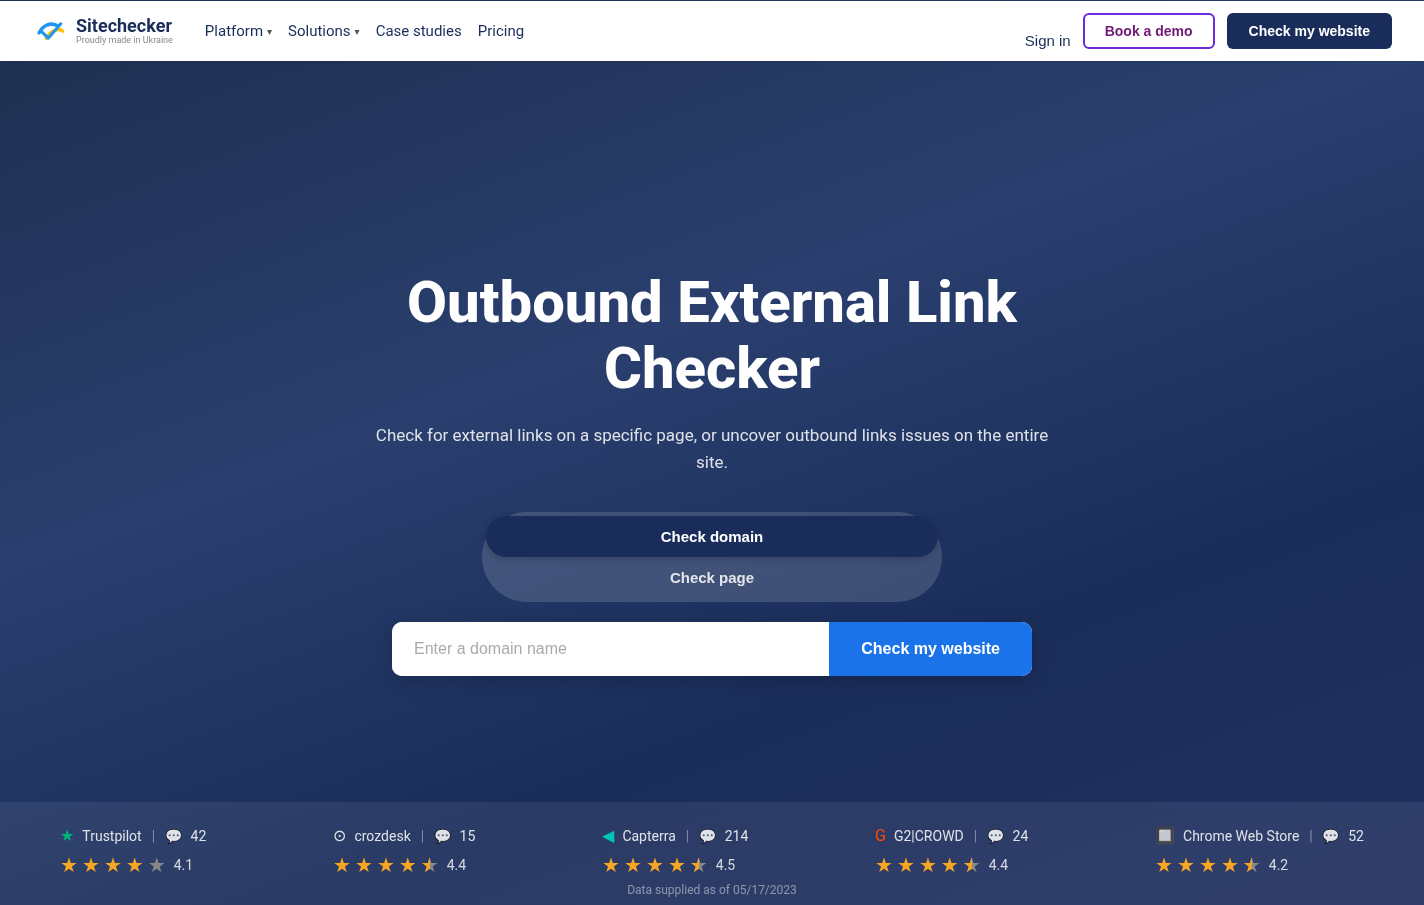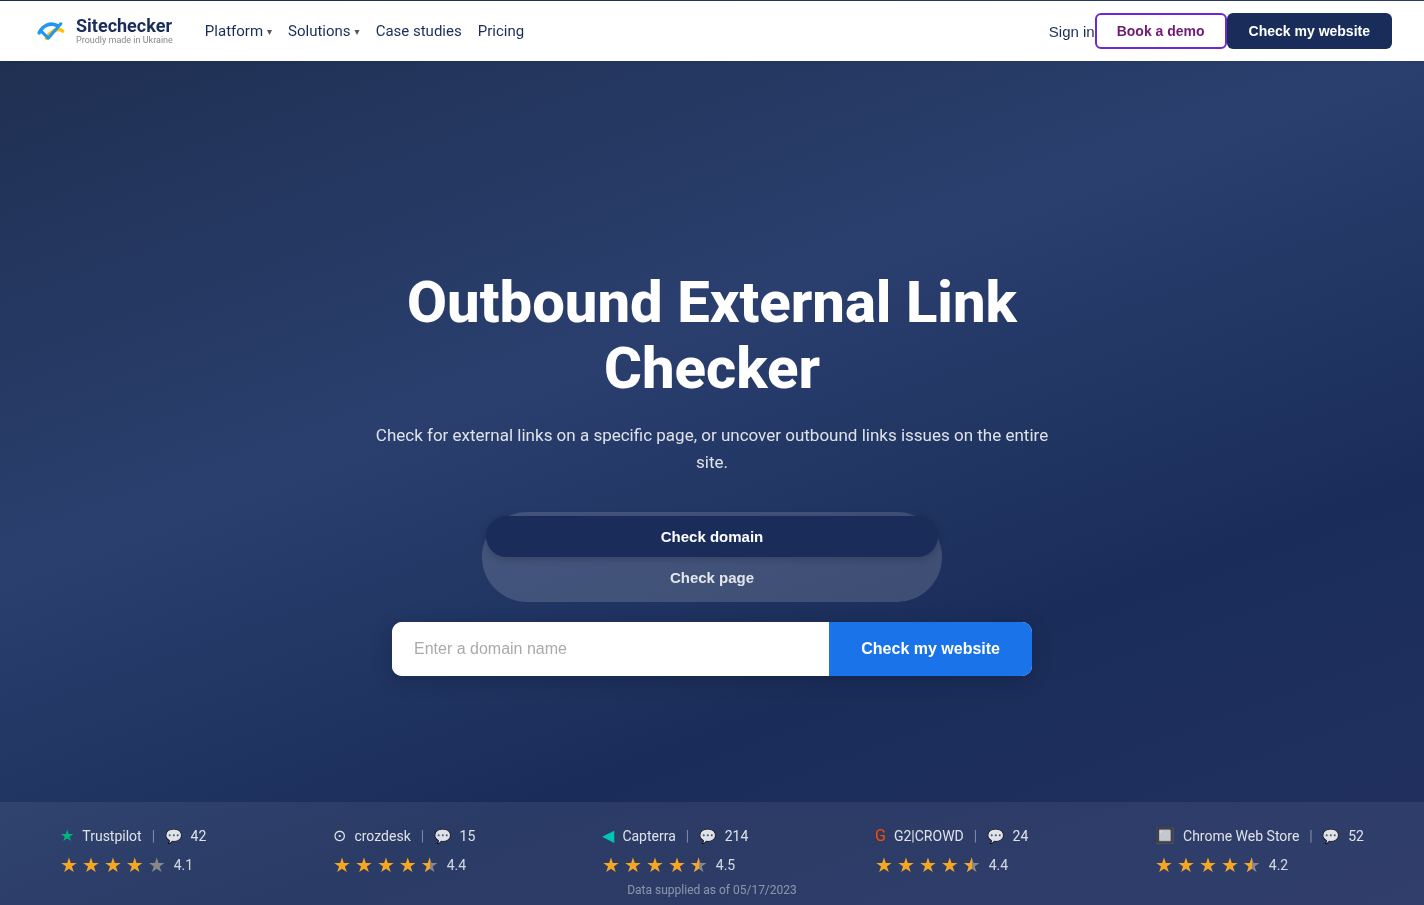--- a/index.html
+++ b/index.html
@@ -57,22 +57,22 @@
       align-items: center;
       gap: 4px;
       cursor: pointer;
     }
     .nav-item .chevron {
       font-size: 10px;
       color: #555;
     }
     .navbar-actions {
       display: flex;
-      align-items: center;
-      gap: 0;
+      align-items: flex-end;
+      gap: 12px;
     }
     .btn-signin {
       font-size: 15px;
       color: #1a2d5a;
       background: none;
       border: none;
       cursor: pointer;
       font-weight: 500;
     }
     .btn-book-demo {

